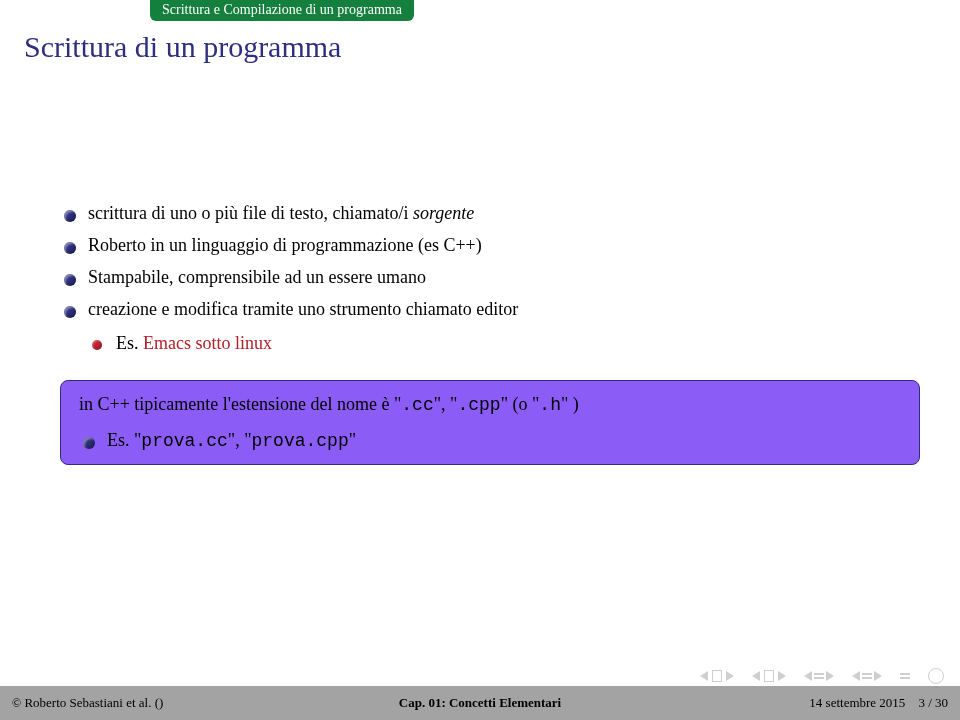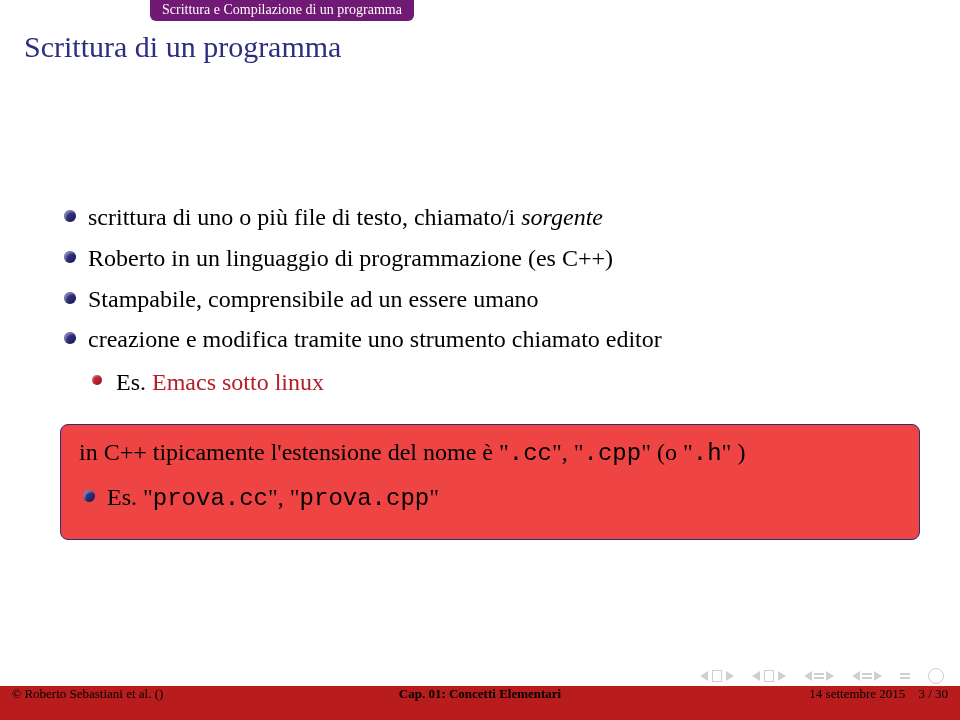--- a/index.html
+++ b/index.html
@@ -6,37 +6,37 @@
   body {
     width: 960px; height: 720px;
     background: #fff;
     font-family: Georgia, 'Times New Roman', serif;
     position: relative;
     overflow: hidden;
   }
   .header-bar {
     position: absolute;
     top: 0; left: 150px;
-    background: #701a75;
+    background: #15803d;
     color: #fff;
     font-size: 14px;
     padding: 2px 12px 3px;
     border-radius: 0 0 6px 6px;
   }
   .title {
     position: absolute;
     top: 30px; left: 24px;
     color: #2e2e7f;
     font-size: 30px;
     font-weight: 400;
   }
   .content {
     position: absolute;
     top: 200px; left: 60px; right: 40px;
-    font-size: 24px;
+    font-size: 18px;
     color: #000;
     line-height: 1.45;
   }
   .bullet-list { list-style: none; }
   .bullet-list > li {
     position: relative;
     padding-left: 28px;
     margin-bottom: 6px;
   }
   .bullet-list > li::before {
@@ -61,44 +61,45 @@
     background: #c02030;
     border-radius: 50%;
     box-shadow: inset -1px -1px 2px rgba(0,0,0,0.3), inset 1px 1px 2px rgba(255,255,255,0.4);
   }
   .red { color: #b22028; }
   .mono { font-family: "Courier New", monospace; }
   .block {
     margin-top: 24px;
     border: 1px solid #2e2e7f;
     border-radius: 8px;
-    padding: 10px 18px 22px;
-    background: #ef4444;
+    padding: 10px 18px 10px;
+    background: #8b5cf6;
   }
   .block-inner-list { list-style: none; margin-top: 8px; }
   .block-inner-list > li {
     position: relative;
     padding-left: 28px;
   }
   .block-inner-list > li::before {
     content: "";
     position: absolute;
     left: 4px; top: 10px;
     width: 12px; height: 12px;
     background: #2e2e7f;
     border-radius: 50%;
     box-shadow: inset -2px -2px 3px rgba(0,0,0,0.3), inset 2px 2px 2px rgba(255,255,255,0.4);
   }
   .footer {
     position: absolute;
     bottom: 0; left: 0; right: 0;
     height: 34px;
     display: flex;
+    align-items: center;
     justify-content: space-between;
-    background: #b91c1c;
+    background: #a3a3a3;
     padding: 0 12px;
     font-size: 13px;
     color: #000;
   }
   .footer-center { position: absolute; left: 50%; transform: translateX(-50%); font-weight: bold; }
   .navbar {
     position: absolute;
     bottom: 36px; right: 16px;
     display: flex; gap: 18px;
     align-items: center;

